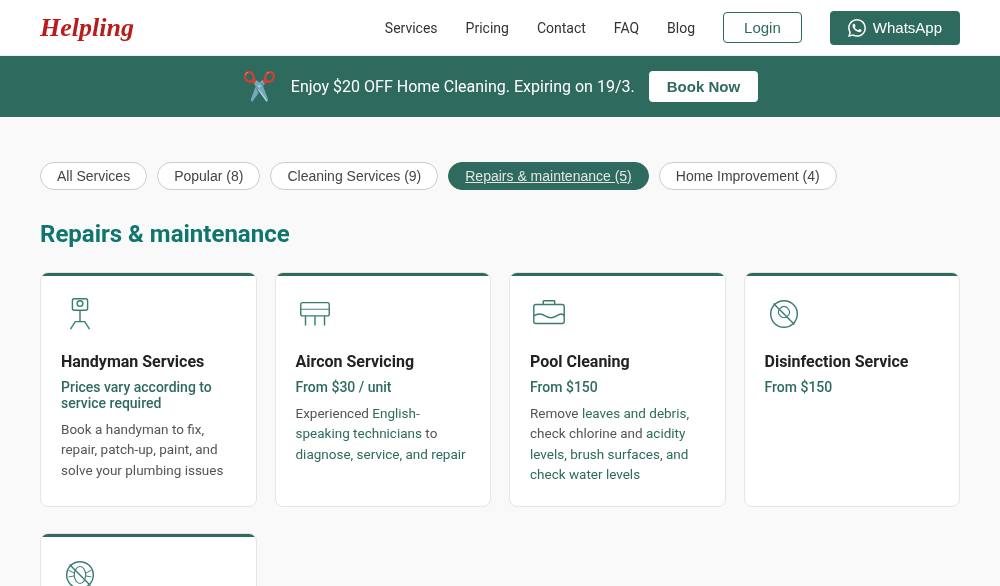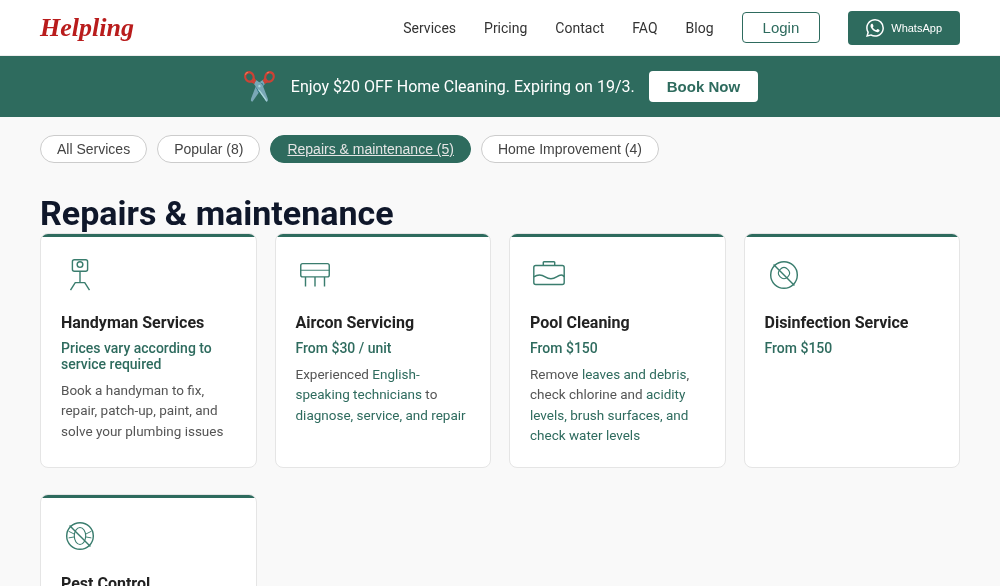--- a/index.html
+++ b/index.html
@@ -42,21 +42,21 @@
       border-radius: 4px;
       font-size: 15px;
       cursor: pointer;
     }
     .btn-whatsapp {
       background: #2e6b5e;
       color: #fff;
       border: none;
       padding: 8px 18px;
       border-radius: 4px;
-      font-size: 11px;
+      font-size: 15px;
       cursor: pointer;
       display: flex;
       align-items: center;
       gap: 7px;
     }
 
     
     .promo-banner {
       background: #2e6b5e;
       color: #fff;
@@ -87,34 +87,36 @@
       flex-wrap: wrap;
     }
     .filter-tab {
       border: 1.5px solid #ccc;
       background: #fff;
       color: #444;
       padding: 5px 16px;
       border-radius: 20px;
       font-size: 14px;
       cursor: pointer;
+      margin-top: 27px;
     }
     .filter-tab.active {
       background: #2e6b5e;
       color: #e5e5e5;
       border-color: #2e6b5e;
       text-decoration: underline;
     }
 
     
     .main-content { padding: 20px 40px 40px; }
     .section-title {
-      font-size: 34px;
+      font-size: 24px;
       font-weight: 700;
-      color: #0f172a;
+      margin-bottom: 24px;
+      color: #0f766e;
     }
 
     
     .cards-grid {
       display: grid;
       grid-template-columns: repeat(4, 1fr);
       gap: 18px;
       margin-bottom: 26px;
     }
     .cards-row2 {
@@ -204,20 +206,21 @@
 
 <div class="promo-banner">
   <span class="promo-icon">✂️</span>
   <span class="promo-text">Enjoy $20 OFF Home Cleaning. Expiring on 19/3.</span>
   <button class="btn-book">Book Now</button>
 </div>
 
 <div class="filter-bar">
   <button class="filter-tab">All Services</button>
   <button class="filter-tab">Popular (8)</button>
+  <button class="filter-tab">Cleaning Services (9)</button>
   <button class="filter-tab active">Repairs &amp; maintenance (5)</button>
   <button class="filter-tab">Home Improvement (4)</button>
 </div>
 
 <div class="main-content">
   <h2 class="section-title">Repairs &amp; maintenance</h2>
 
   <div class="cards-grid">
 
     <div class="card">

